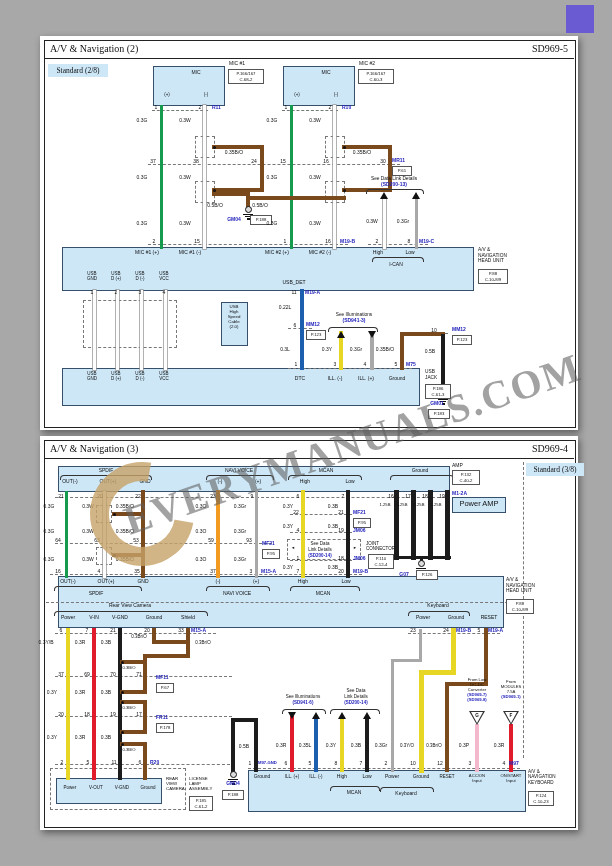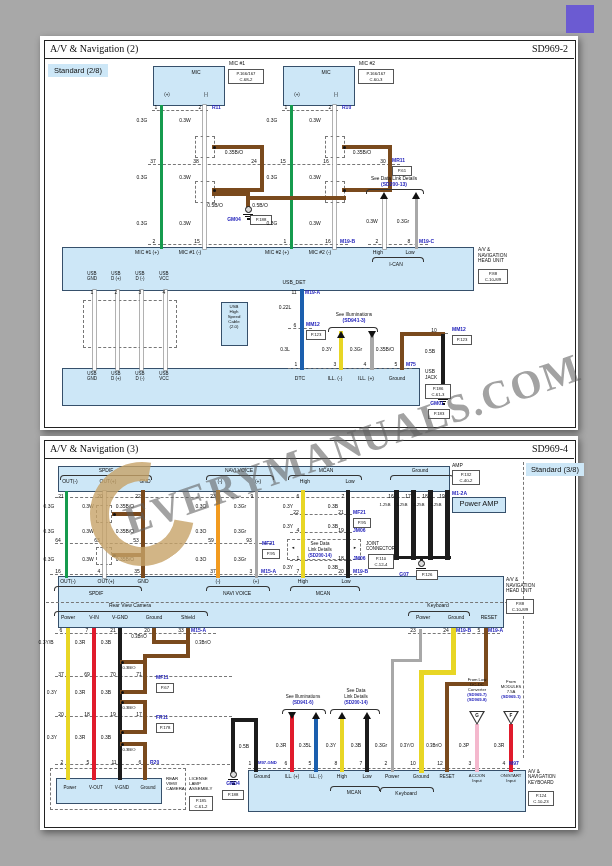--- a/index.html
+++ b/index.html
@@ -4,21 +4,21 @@
 <style>
   html,body{margin:0;padding:0;background:#8f8f8f;}
   #canvas{position:relative;width:612px;height:866px;background:#a8a8a8;overflow:hidden;
           font-family:"Liberation Sans",sans-serif;}
   .sheet{position:absolute;left:40px;width:538px;height:394px;background:#ffffff;
          box-shadow:2px 3px 7px rgba(0,0,0,.45);}
   .frame{position:absolute;border:1px solid #222;background:transparent;}
   .hline{position:absolute;border-top:1px solid #222;height:0;}
   .hdr{position:absolute;font-family:"Liberation Serif",serif;font-size:10px;color:#111;white-space:nowrap;}
   .code{transform:translateX(-100%);}
-  .badge{position:absolute;background:#cde7f7;color:#111;font-family:Liberation Sans, sans-serif;
+  .badge{position:absolute;background:#cde7f7;color:#111;font-family:Liberation Serif, serif;
          font-size:7.5px;text-align:center;line-height:13px;}
   .comp{position:absolute;background:#cde7f7;border:1px solid #36506b;box-sizing:border-box;}
   .dashr{position:absolute;border:1px dashed #777;box-sizing:border-box;}
   .dash{position:absolute;}
   .txt{position:absolute;color:#111;white-space:pre-line;line-height:1.15;text-align:center;}
   .blue{color:#2323bb;font-weight:bold;}
   .pcb{position:absolute;background:#fff;border:1px solid #555;color:#111;font-size:4.3px;
        line-height:1.3;text-align:center;padding:1px 1px;white-space:pre-line;box-sizing:border-box;}
   .w{position:absolute;}
   .ww{box-shadow:0 0 0 0.7px #909090;}
@@ -39,21 +39,21 @@
   #corner{position:absolute;left:566px;top:5px;width:28px;height:28px;background:#6b5bd2;}
 </style>
 </head>
 <body>
 
 <div id="canvas">
   <div class="sheet" style="top:36px"></div>
   <div class="sheet" style="top:436px"></div>
 
   <div class="hdr" style="left:50px;top:43px">A/V &amp; Navigation (2)</div>
-  <div class="hdr code" style="left:568px;top:43px">SD969-2</div>
+  <div class="hdr code" style="left:568px;top:43px">SD969-5</div>
   <div class="hdr" style="left:50px;top:443px">A/V &amp; Navigation (3)</div>
   <div class="hdr code" style="left:568px;top:443px">SD969-4</div>
 
   <div id="diagram">
       <div class="frame" style="left: 44px; top: 40px; width: 530px; height: 386px;"></div>
       <div class="hline" style="left: 44px; top: 58px; width: 530px;"></div>
       <div class="badge" style="left: 48px; top: 64px; width: 60px; height: 13px;">Standard (2/8)</div>
       <div class="comp" style="left: 153px; top: 66px; width: 72px; height: 40px;"></div>
       <div class="comp" style="left: 283px; top: 66px; width: 72px; height: 40px;"></div>
       <div class="comp" style="left: 62px; top: 247px; width: 412px; height: 44px;"></div>

